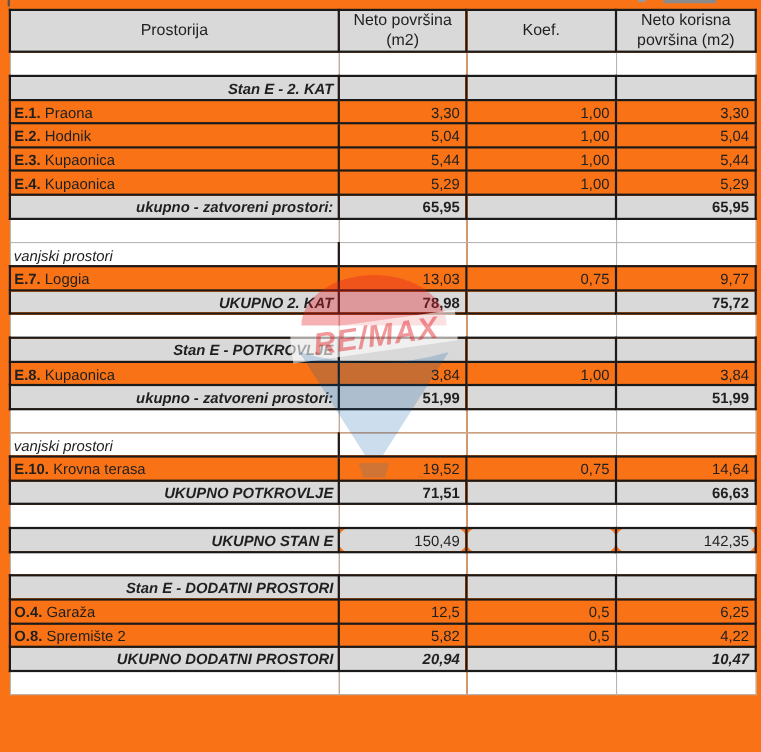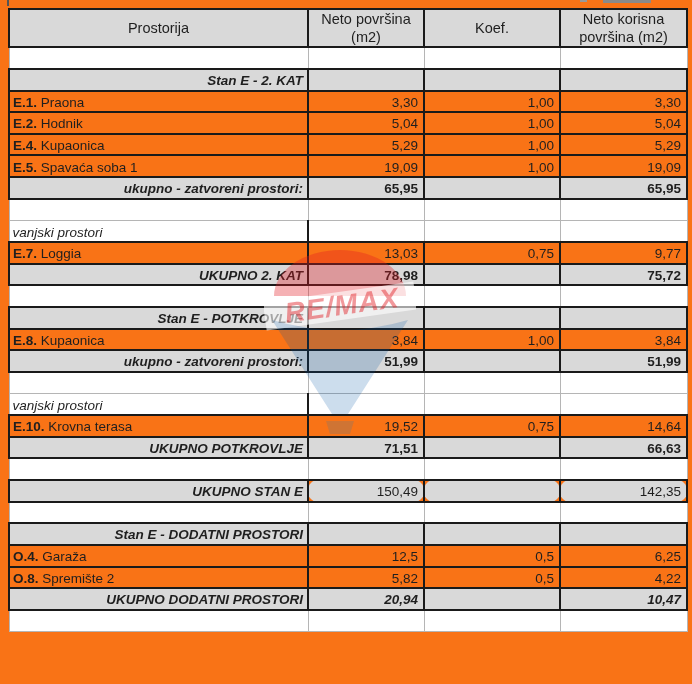--- a/index.html
+++ b/index.html
@@ -81,30 +81,30 @@
           <td class="c-num">1,00</td>
           <td class="c-num">3,30</td>
         </tr>
         <tr class="row-data">
           <td class="c-room"><span class="prefix">E.2.</span> <span>Hodnik</span></td>
           <td class="c-num">5,04</td>
           <td class="c-num">1,00</td>
           <td class="c-num">5,04</td>
         </tr>
         <tr class="row-data">
+          <td class="c-room"><span class="prefix">E.3.</span> <span>Kupaonica</span></td>
+          <td class="c-num">5,44</td>
+          <td class="c-num">1,00</td>
+          <td class="c-num">5,44</td>
+        </tr>
+        <tr class="row-data">
           <td class="c-room"><span class="prefix">E.4.</span> <span>Kupaonica</span></td>
           <td class="c-num">5,29</td>
           <td class="c-num">1,00</td>
           <td class="c-num">5,29</td>
-        </tr>
-        <tr class="row-data">
-          <td class="c-room"><span class="prefix">E.5.</span> <span>Spavaća soba 1</span></td>
-          <td class="c-num">19,09</td>
-          <td class="c-num">1,00</td>
-          <td class="c-num">19,09</td>
         </tr>
         <tr class="row-total num-bold">
           <td class="c-room">ukupno - zatvoreni prostori:</td>
           <td class="c-num">65,95</td>
           <td class="c-num"></td>
           <td class="c-num">65,95</td>
         </tr>
         <tr class="row-empty">
           <td class="c-room"></td>
           <td class="c-num"></td>

